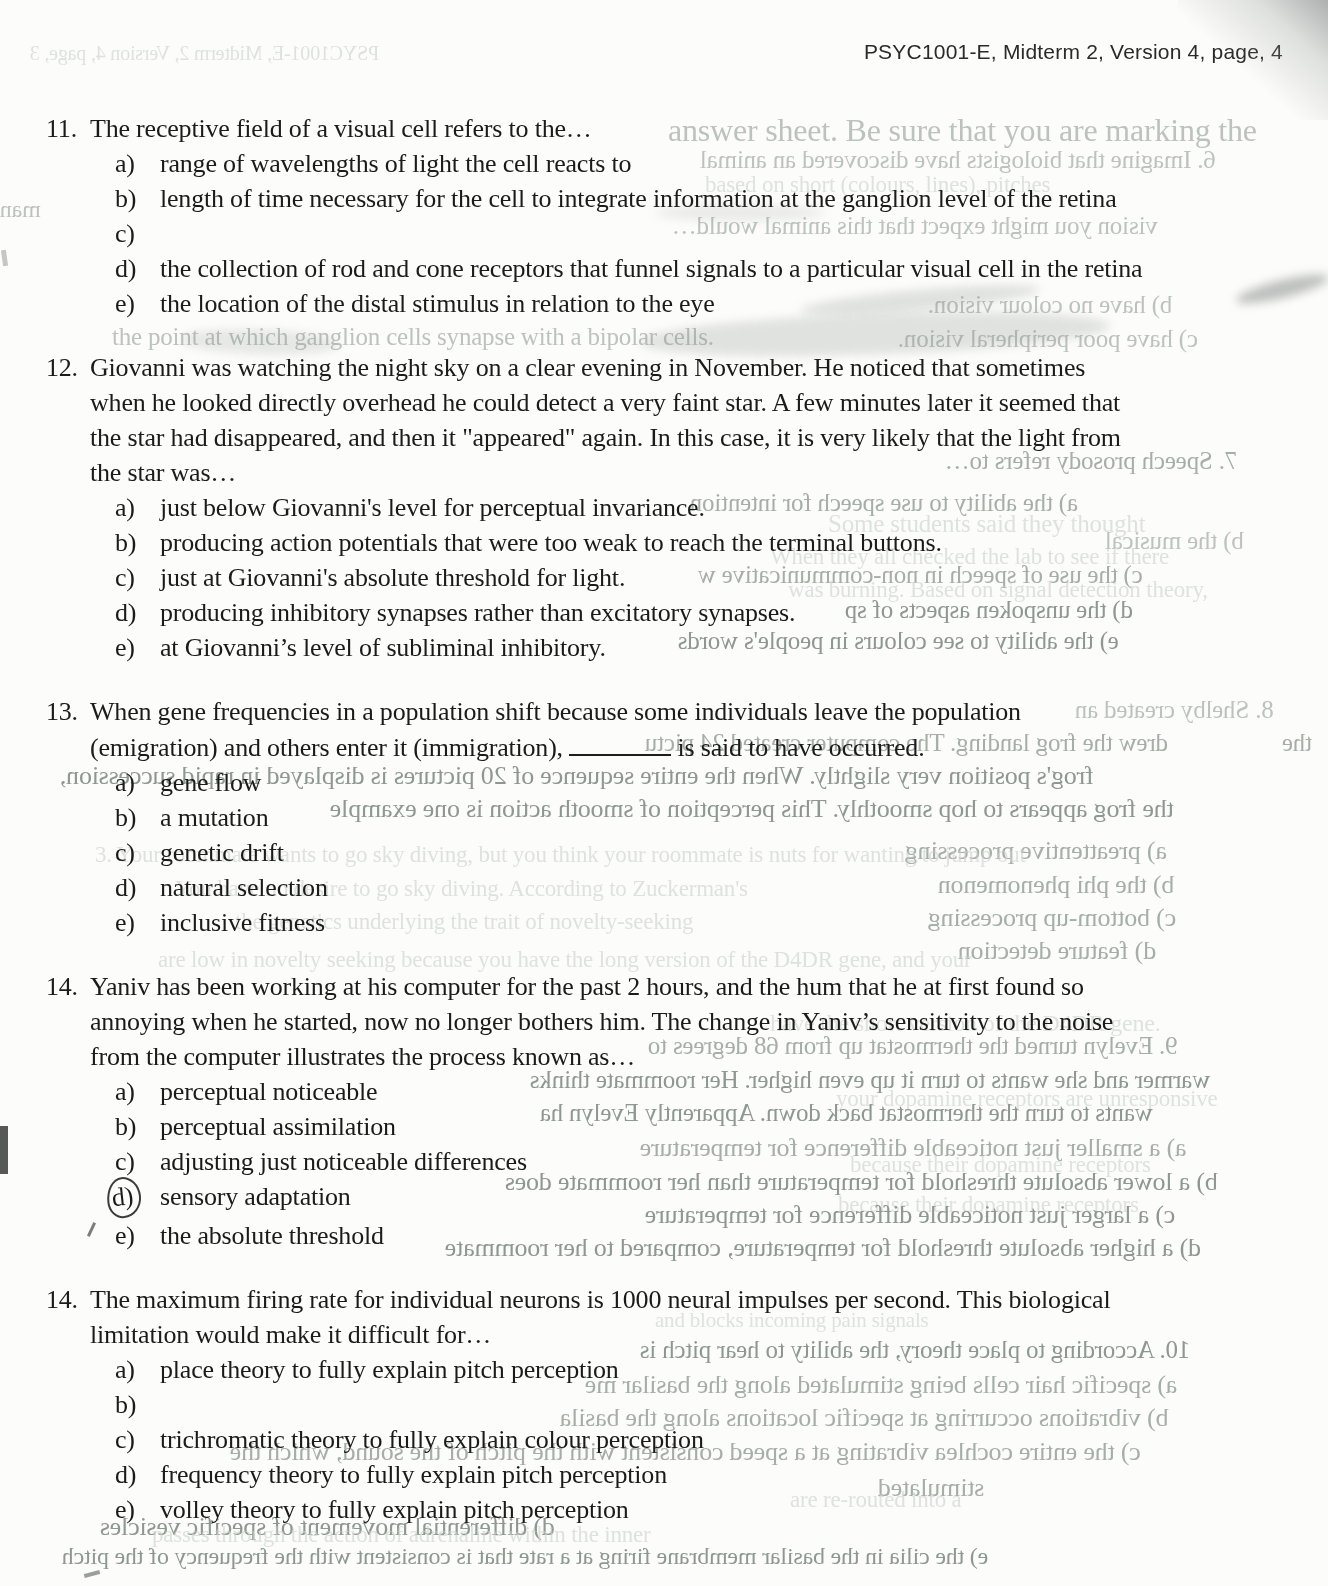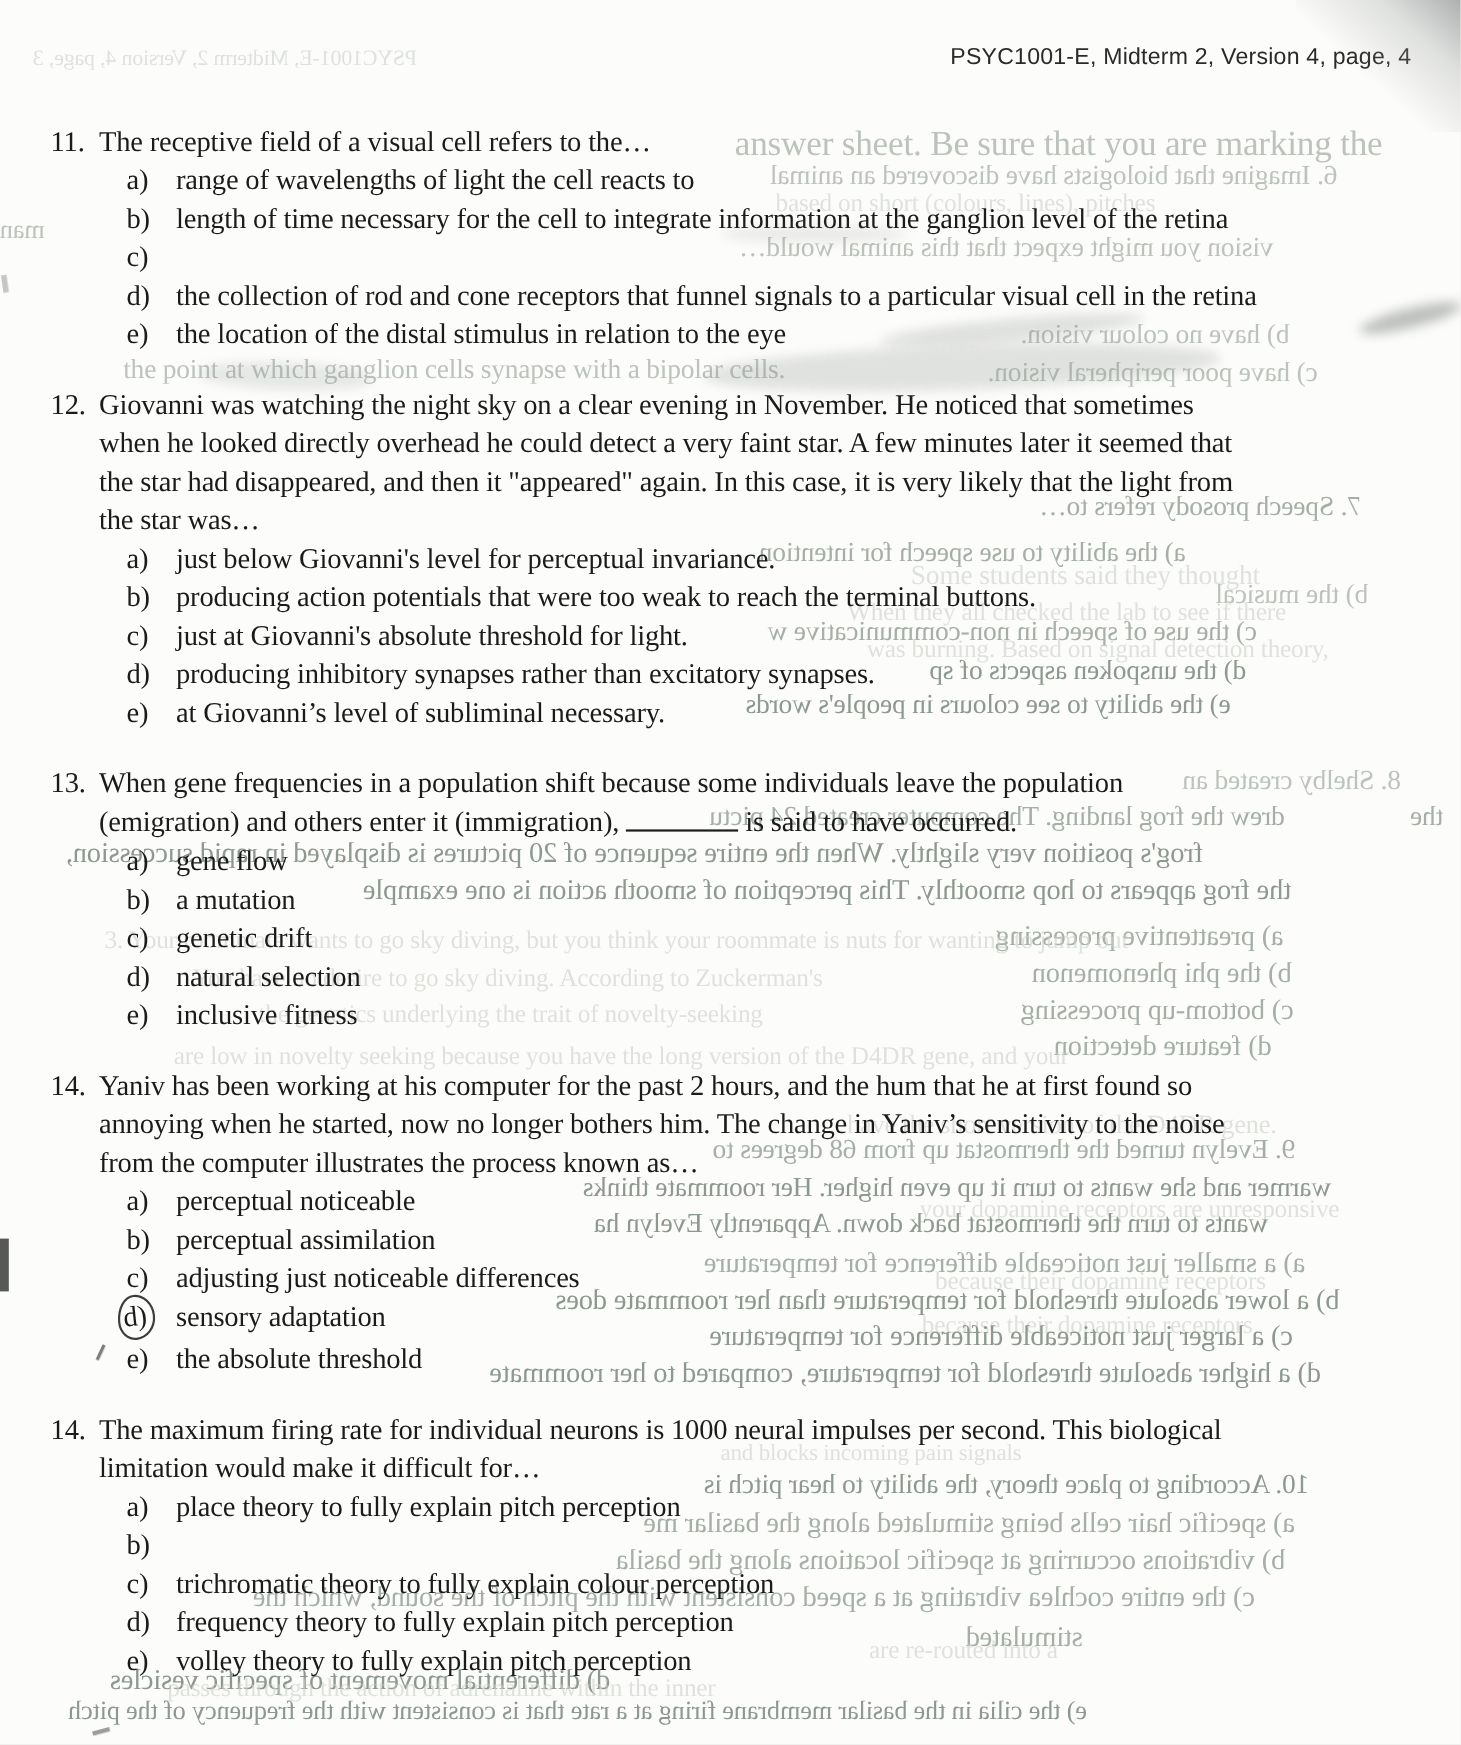--- a/index.html
+++ b/index.html
@@ -129,21 +129,21 @@
         <div class="option">
           <span class="opt-letter"><span>c)</span></span>
           <span class="opt-text">just at Giovanni's absolute threshold for light.</span>
         </div>
         <div class="option">
           <span class="opt-letter"><span>d)</span></span>
           <span class="opt-text">producing inhibitory synapses rather than excitatory synapses.</span>
         </div>
         <div class="option">
           <span class="opt-letter"><span>e)</span></span>
-          <span class="opt-text">at Giovanni’s level of subliminal necessary.</span>
+          <span class="opt-text">at Giovanni’s level of subliminal inhibitory.</span>
         </div>
       </div>
       <div class="question">
         <p class="stem"><span class="qnum">13.</span><span class="stem-text">When gene frequencies in a population shift because some individuals leave the population</span><br><span class="stem-text">(emigration) and others enter it (immigration), </span><span class="blank"></span><span class="stem-text"> is said to have occurred.</span></p>
         <div class="option">
           <span class="opt-letter"><span>a)</span></span>
           <span class="opt-text">gene flow</span>
         </div>
         <div class="option">
           <span class="opt-letter"><span>b)</span></span>

